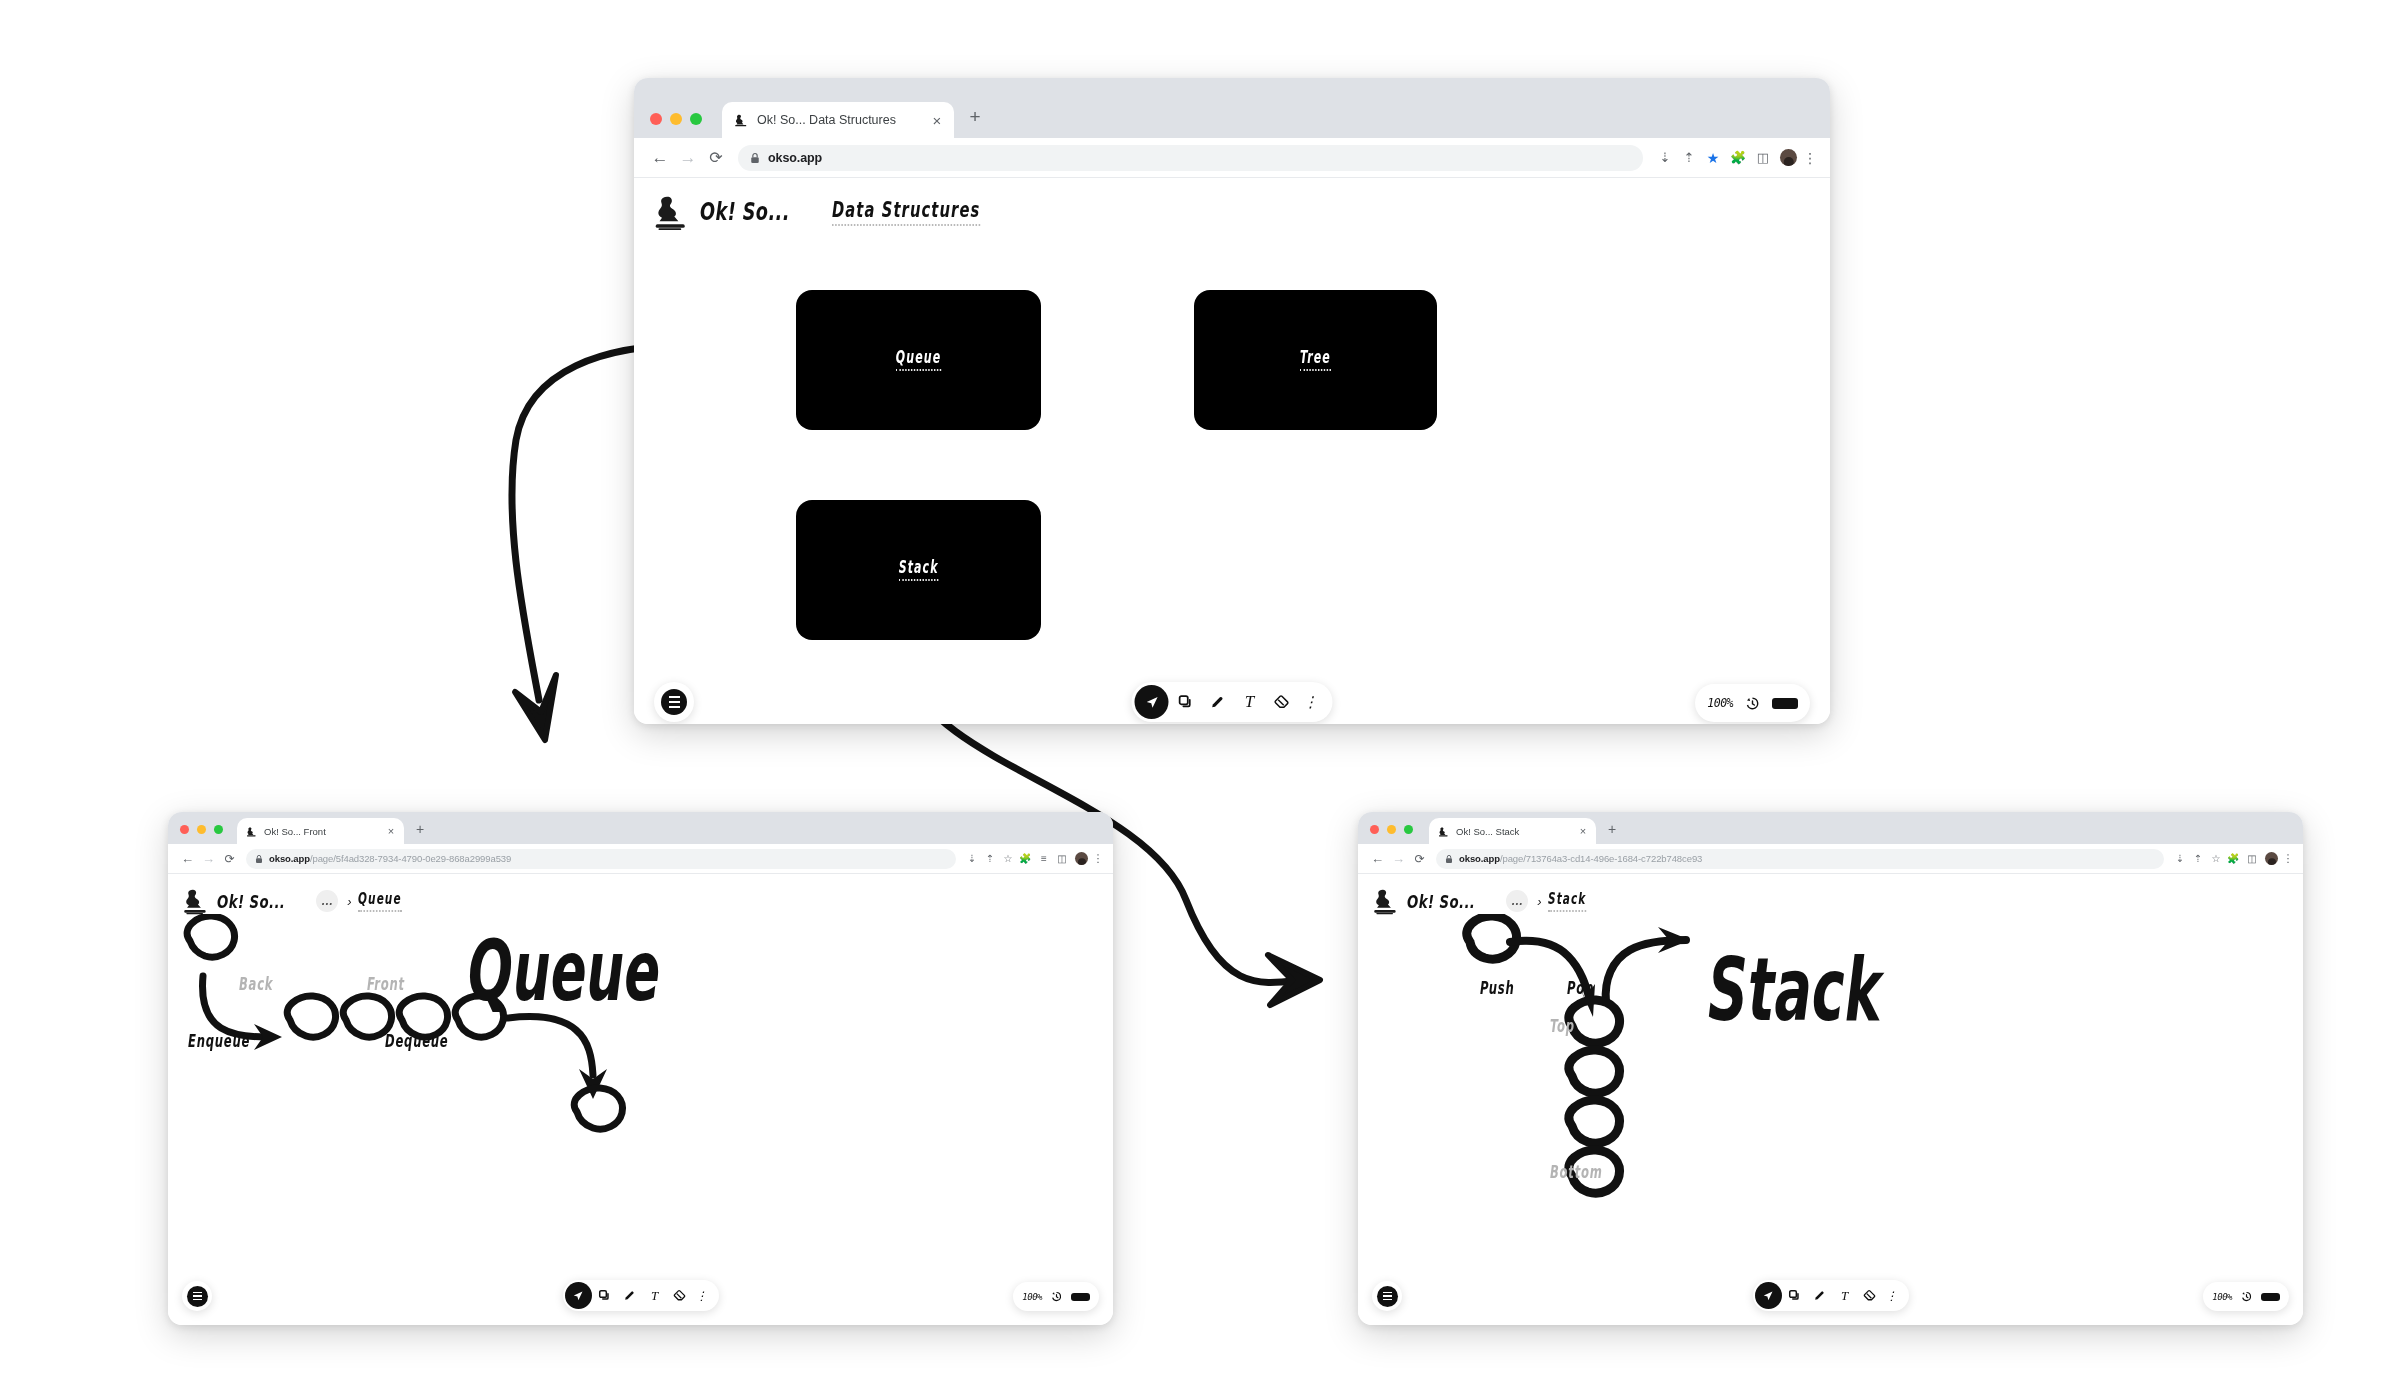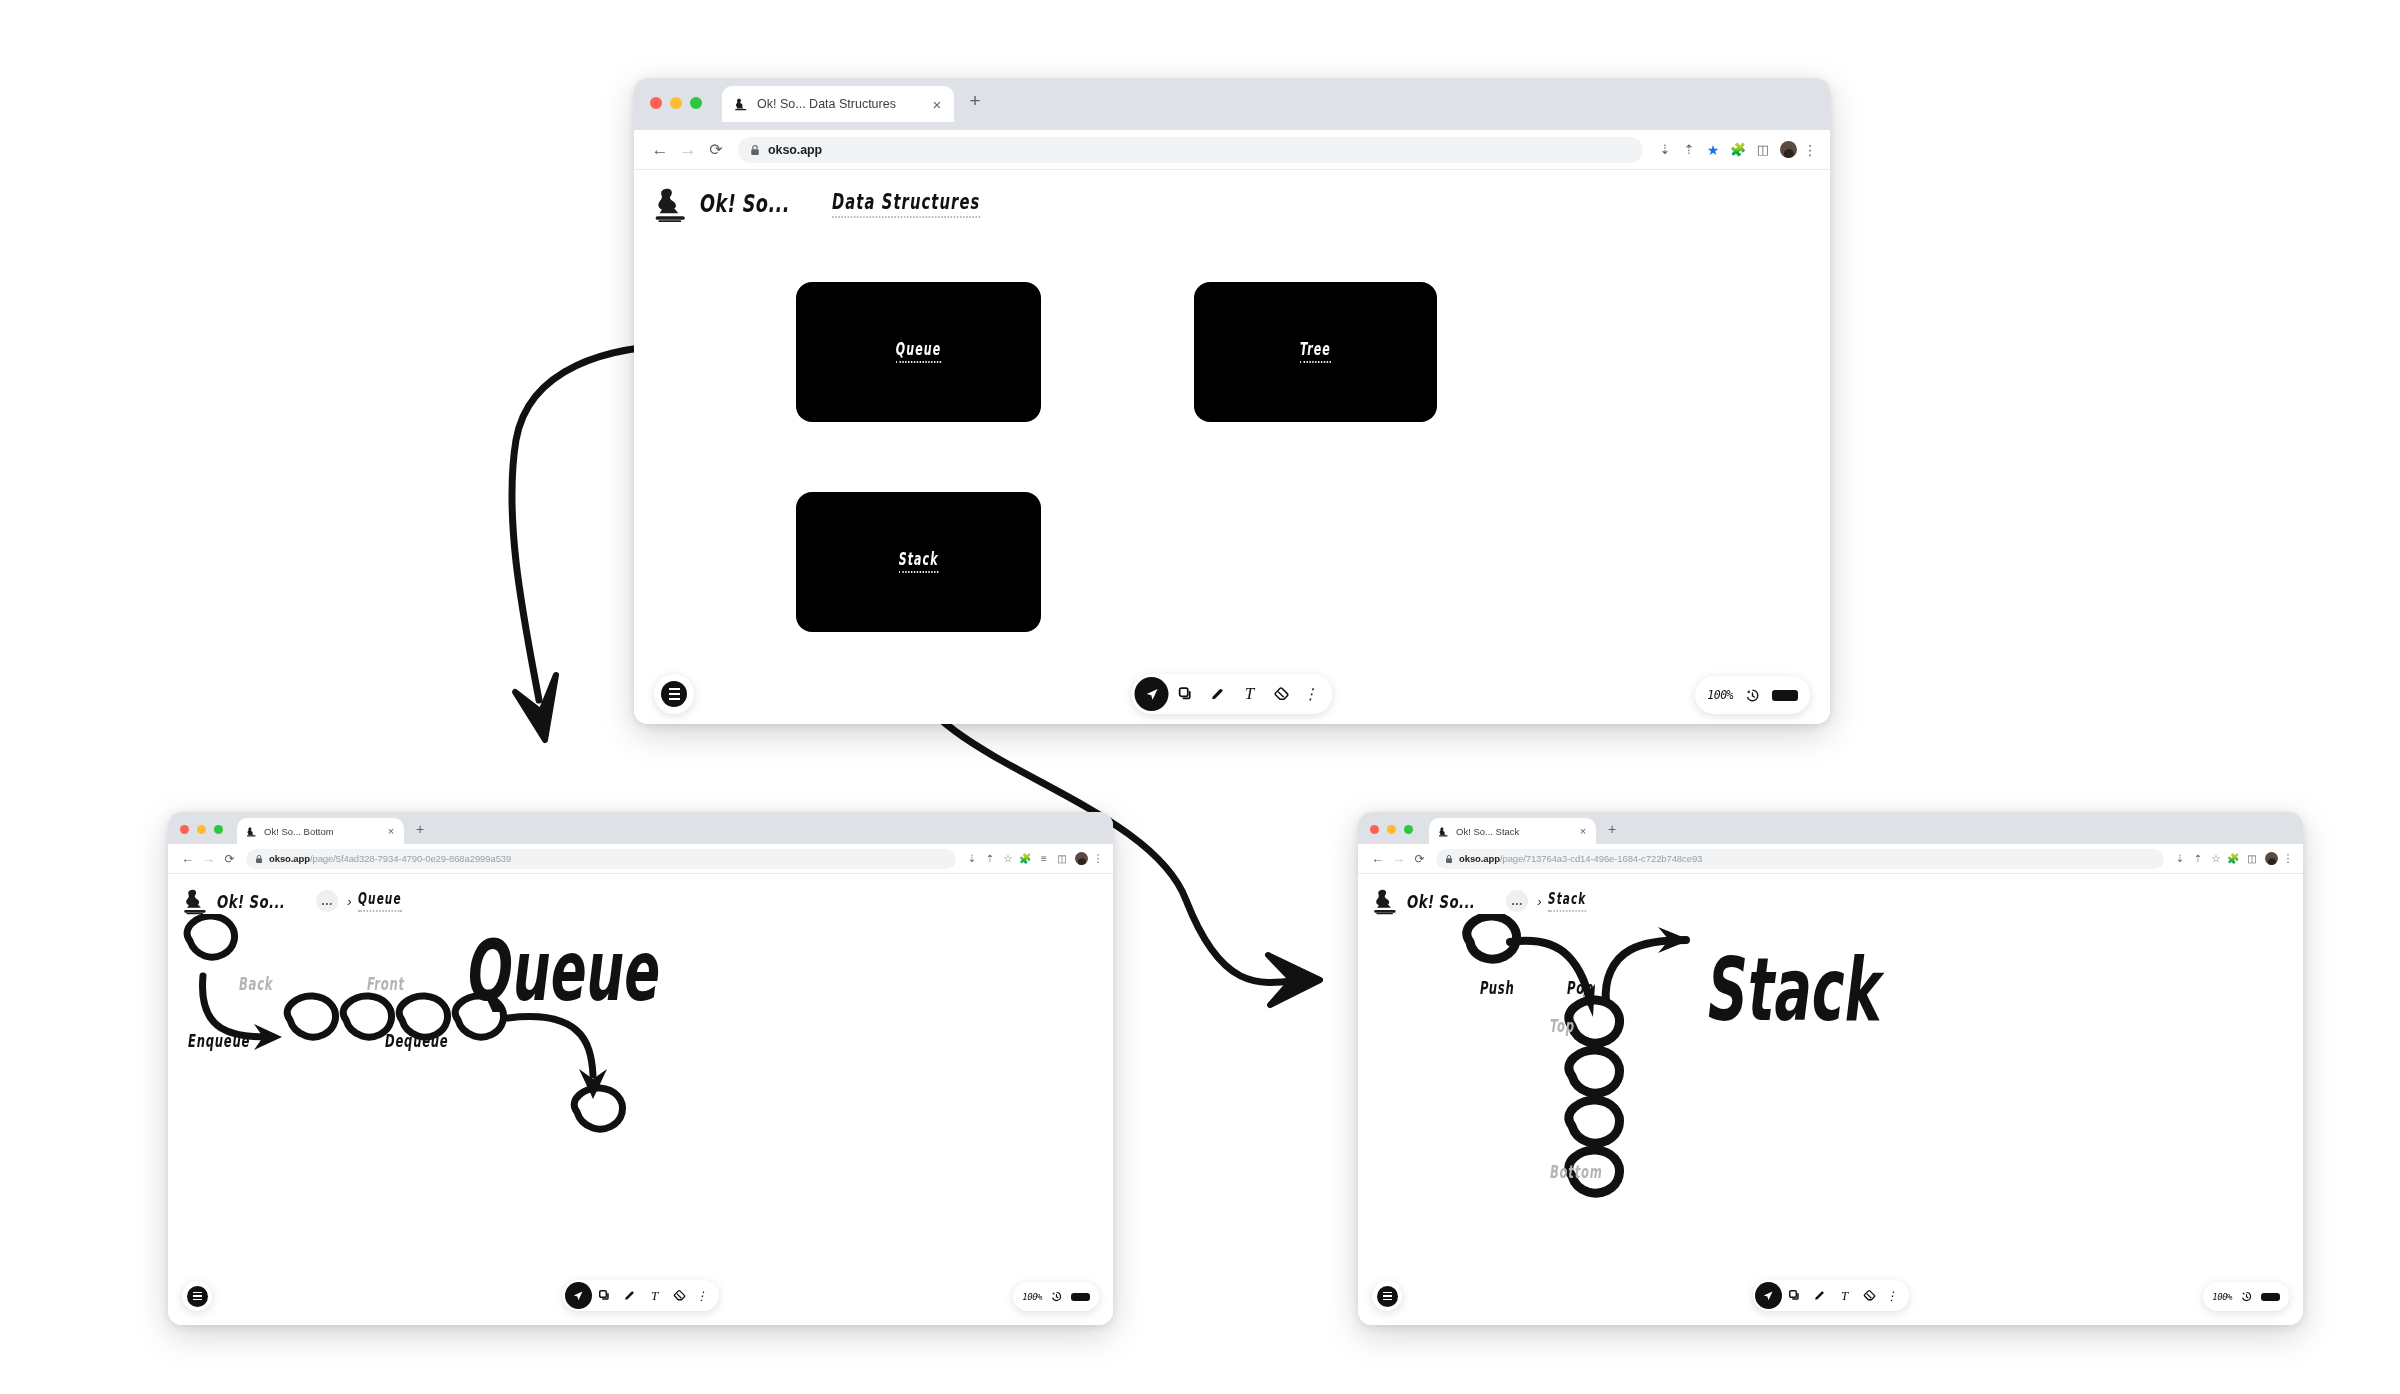--- a/index.html
+++ b/index.html
@@ -156,21 +156,21 @@
 
   <path fill="none" stroke="#111" stroke-width="7" stroke-linecap="round" d="M706,345 C600,342 528,372 516,440 C503,520 524,620 539,700"></path>
   <path fill="#111" stroke="#111" stroke-width="6" stroke-linejoin="round" d="M515,692 L545,740 L556,675 L541,712 Z"></path>
 
   <path fill="none" stroke="#111" stroke-width="7" stroke-linecap="round" d="M912,675 C928,760 1148,800 1186,900 C1222,992 1260,985 1300,980"></path>
   <path fill="#111" stroke="#111" stroke-width="6" stroke-linejoin="round" d="M1268,955 L1320,980 L1270,1005 L1292,980 Z"></path>
 </svg>
 
 <div class="browser" style="left:634px;top:78px;width:1196px;height:646px;">
 
-  <div class="tabstrip" style="height:44px;padding:0 10px 8px 16px;align-items:flex-end;">
+  <div class="tabstrip" style="height:60px;padding:0 10px 0 16px;align-items:flex-end;">
     <div class="traffic" style="margin-bottom:13px;">
       <span class="dot r" style="width:12px;height:12px;"></span>
       <span class="dot y" style="width:12px;height:12px;"></span>
       <span class="dot g" style="width:12px;height:12px;"></span>
     </div>
     <div class="tab" style="margin-left:20px;height:36px;width:212px;padding:0 8px 0 12px;">
       <svg class="tab-fav" width="14" height="14" viewBox="0 0 24 24">
         <path d="M9 3c2 0 3.2 1.4 3 3.2-.2 1.6-1.6 2.2-1.2 3.6.4 1.3 2.4 1.6 3.4 3 .8 1.2.6 2.7-.6 3.6l2.6 3.1H4.2l1.6-2.3c-1.6-.6-2.6-2-2.4-3.6.2-1.8 1.8-2.6 2.2-4.1C6 8 4.8 7.2 5.2 5.6 5.6 4.1 7.1 3 9 3z" fill="#1b1b1b"></path>
         <rect x="2" y="20.4" width="19" height="2.3" rx="1" fill="#1b1b1b"></rect>
       </svg>
@@ -281,21 +281,21 @@
     <div class="traffic" style="margin-bottom:10px;">
       <span class="dot r" style="width:9px;height:9px;"></span>
       <span class="dot y" style="width:9px;height:9px;"></span>
       <span class="dot g" style="width:9px;height:9px;"></span>
     </div>
     <div class="tab" style="margin-left:14px;height:26px;width:152px;padding:0 6px 0 9px;">
       <svg class="tab-fav" width="11" height="11" viewBox="0 0 24 24">
         <path d="M9 3c2 0 3.2 1.4 3 3.2-.2 1.6-1.6 2.2-1.2 3.6.4 1.3 2.4 1.6 3.4 3 .8 1.2.6 2.7-.6 3.6l2.6 3.1H4.2l1.6-2.3c-1.6-.6-2.6-2-2.4-3.6.2-1.8 1.8-2.6 2.2-4.1C6 8 4.8 7.2 5.2 5.6 5.6 4.1 7.1 3 9 3z" fill="#1b1b1b"></path>
         <rect x="2" y="20.4" width="19" height="2.3" rx="1" fill="#1b1b1b"></rect>
       </svg>
-      <span class="tab-title" style="font-size:9.5px;margin-left:7px;">Ok! So... Bottom</span>
+      <span class="tab-title" style="font-size:9.5px;margin-left:7px;">Ok! So... Front</span>
       <span class="tab-close" style="font-size:11px;width:14px;">×</span>
     </div>
     <span class="tab-plus" style="font-size:14px;width:20px;margin:0 0 7px 6px;">+</span>
     <span class="tabstrip-caret" style="font-size:11px;margin-bottom:10px;padding-right:4px;">⌄</span>
   </div>
 
   <div class="omnibar" style="height:30px;padding:0 9px;">
     <span class="navbtn" style="font-size:13px;width:21px;">←</span>
     <span class="navbtn dim" style="font-size:13px;width:21px;">→</span>
     <span class="navbtn" style="font-size:12px;width:21px;">⟳</span>

